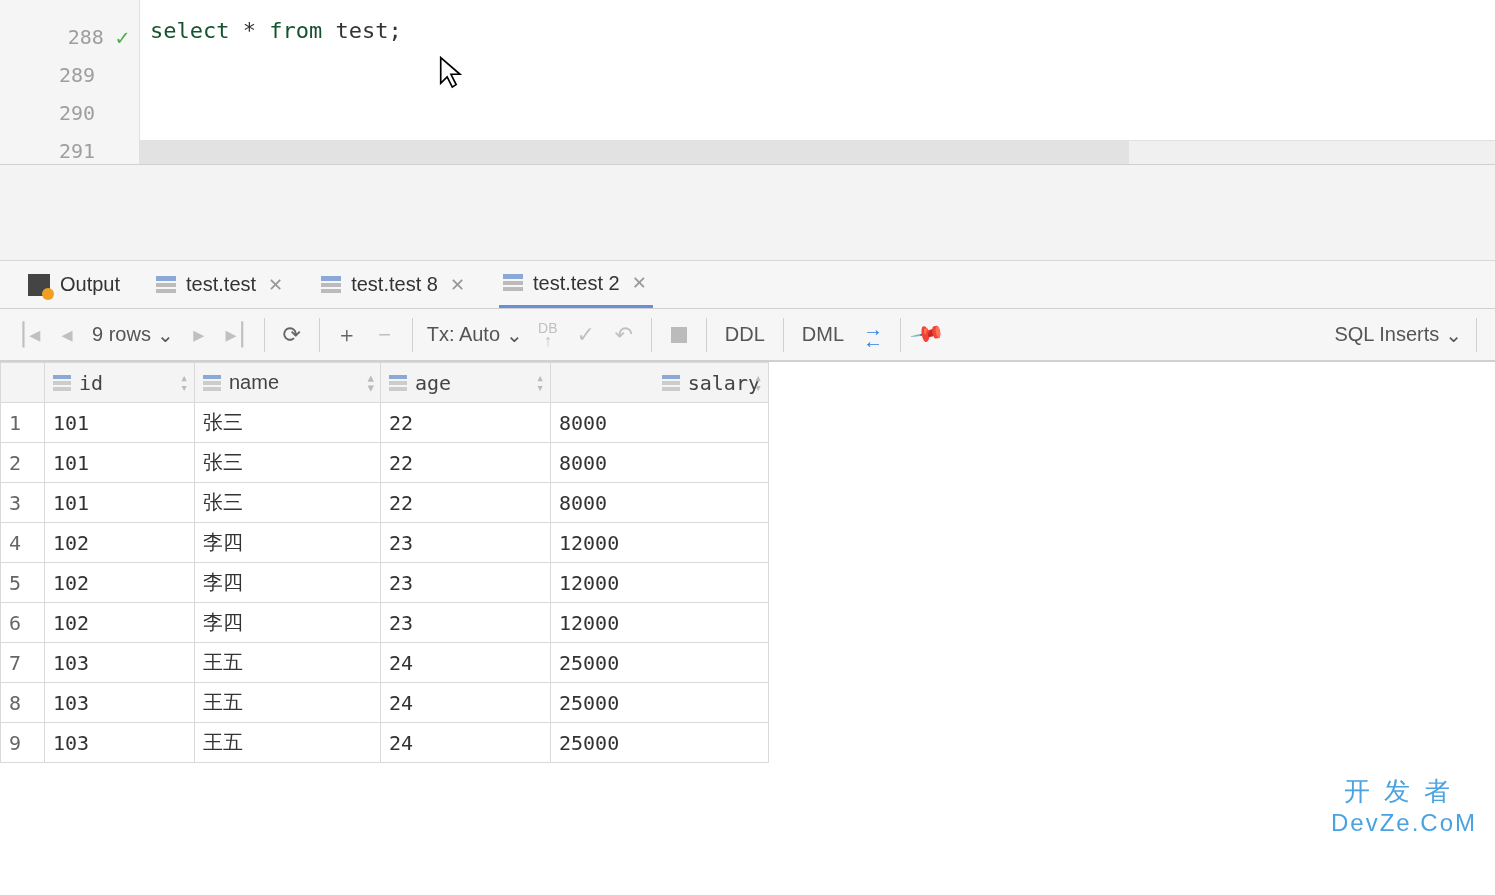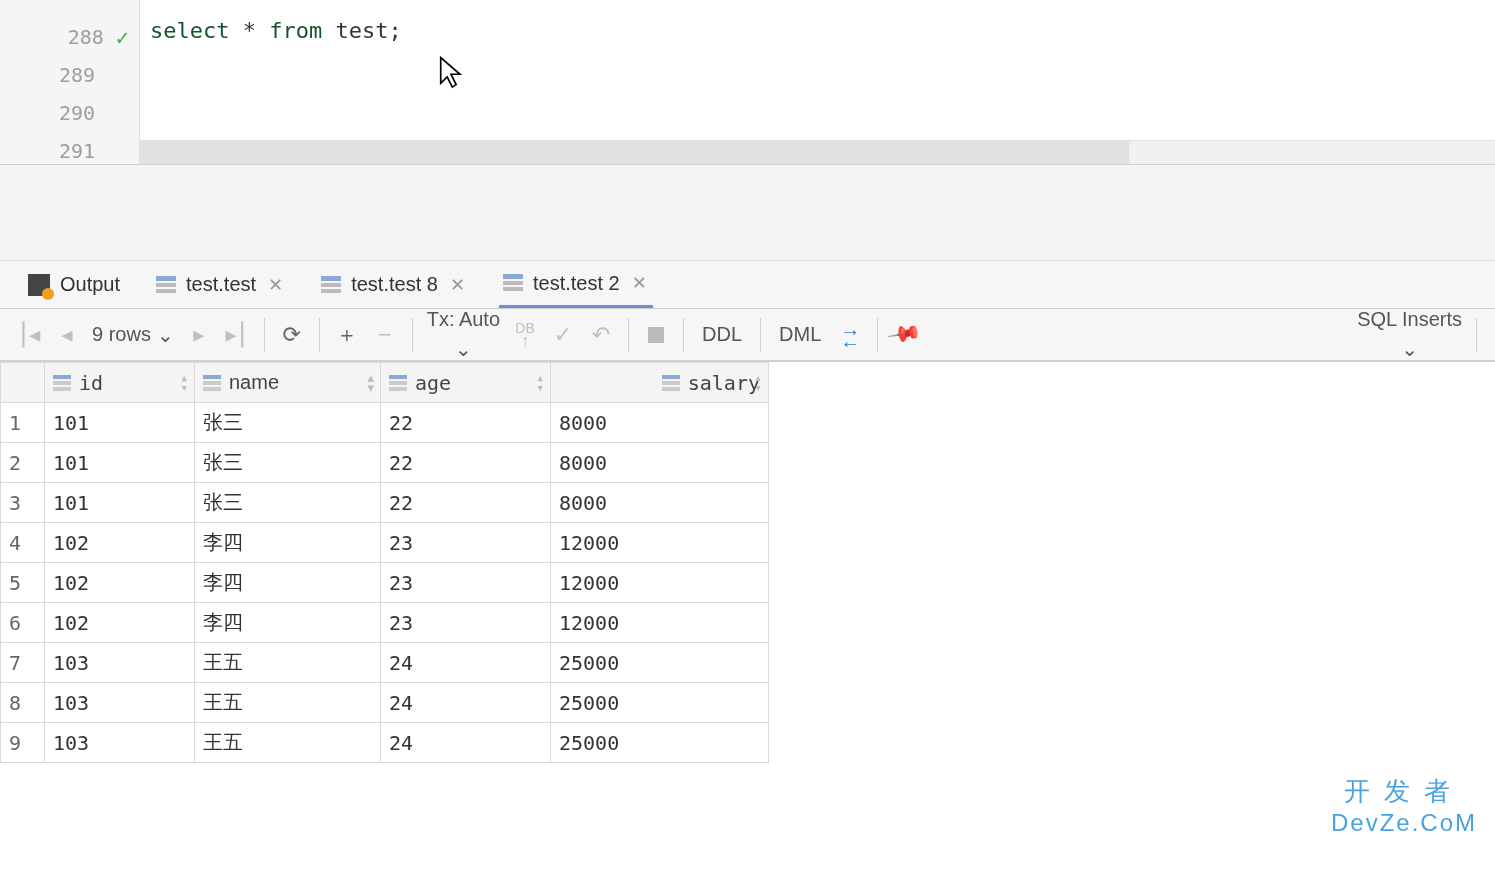--- a/index.html
+++ b/index.html
@@ -163,21 +163,21 @@
   }
   .rows-pill {
     display: flex;
     align-items: center;
     gap: 6px;
     padding: 0 6px;
     cursor: pointer;
   }
   .tx-pill {
     display:flex; align-items:center; gap:6px;
-    padding:0 6px; cursor:pointer;flex-direction:column;
+    padding:0 6px; cursor:pointer;
   }
   .spacer { flex: 1; }
   .txtbtn {
     padding: 0 10px;
     height: 38px;
     display:flex; align-items:center;
     cursor:pointer;
     font-size: 20px;
     color:#555;
   }

